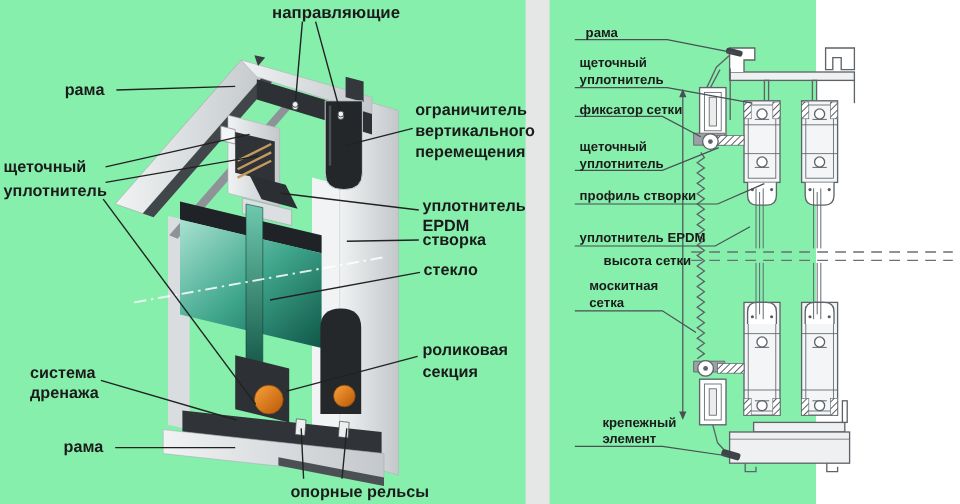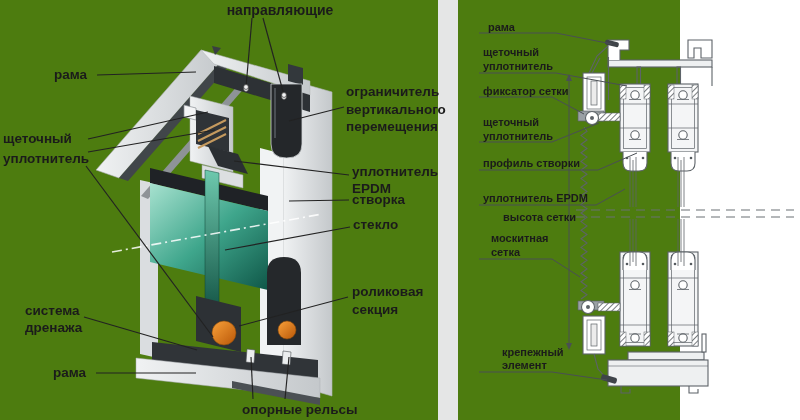--- a/index.html
+++ b/index.html
@@ -1,17 +1,17 @@
 <!DOCTYPE html>
 <html><head>
 <meta charset="utf-8">
 <style>
   html,body{margin:0;padding:0;background:#fff;width:800px;height:420px;overflow:hidden;
     font-family:"Liberation Sans",sans-serif;}
-  .stage{position:relative;width:680px;height:420px;background:#4d7c0f;}
+  .stage{position:relative;width:680px;height:420px;background:#86efac;}
   svg{position:absolute;left:0;top:0;}
   text{font-family:"Liberation Sans",sans-serif;}
 </style>
 </head>
 <body>
 
 <div class="stage">
 <svg id="scene" width="800" height="420" viewBox="0 0 800 420">
   <defs>
     <linearGradient id="gAl" x1="0" y1="0" x2="1" y2="0">

